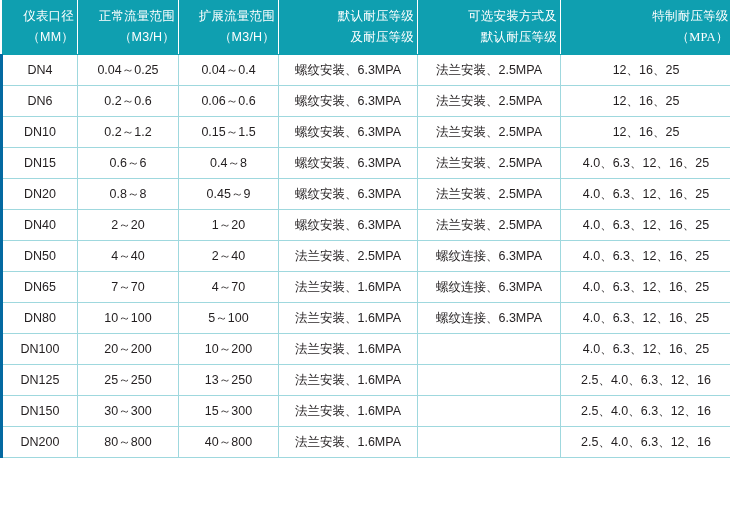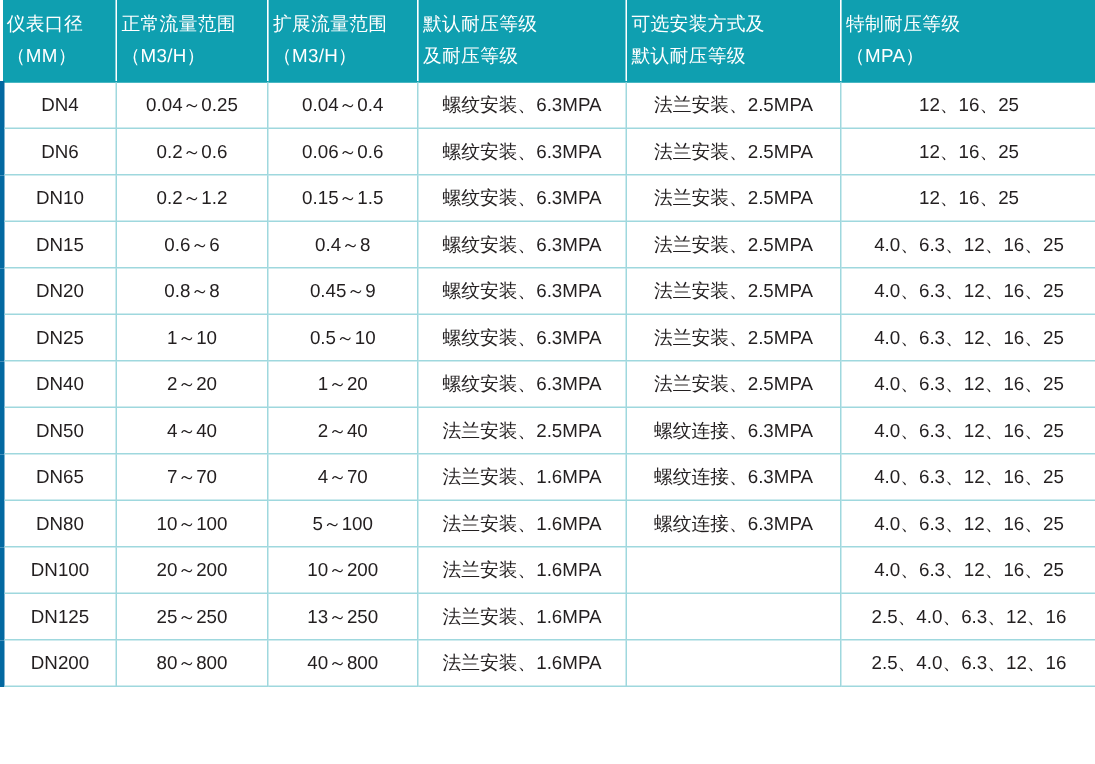--- a/index.html
+++ b/index.html
@@ -27,25 +27,25 @@
 
   .spec-table thead th {
     background: #0f9fb0;
     color: #ffffff;
     font-weight: normal;
     font-size: 12.5px;
     line-height: 1.65;
     padding: 6px 3px 7px 3px;
     border-right: 1px solid #ffffff;
     border-bottom: 1px solid #0f9fb0;
-    text-align: left;
+    text-align: right;
     vertical-align: middle;
     letter-spacing: 0.2px;
   }
-  .spec-table thead th:last-child { border-right: none; }
+  .spec-table thead th:last-child { border-right: none; font-family: Liberation Serif, serif; }
   .spec-table thead th .ln { display: block; white-space: nowrap; }
 
   .spec-table tbody td {
     font-size: 12.5px;
     line-height: 1.2;
     height: 30px;
     padding: 0 4px;
     border-bottom: 1px solid #9fd8de;
     border-right: 1px solid #9fd8de;
     text-align: center;
@@ -140,28 +140,20 @@
       </tr>
       <tr>
         <td>DN20</td>
         <td>0.8～8</td>
         <td>0.45～9</td>
         <td>螺纹安装、6.3MPA</td>
         <td>法兰安装、2.5MPA</td>
         <td>4.0、6.3、12、16、25</td>
       </tr>
       <tr>
-        <td>DN25</td>
-        <td>1～10</td>
-        <td>0.5～10</td>
-        <td>螺纹安装、6.3MPA</td>
-        <td>法兰安装、2.5MPA</td>
-        <td>4.0、6.3、12、16、25</td>
-      </tr>
-      <tr>
         <td>DN40</td>
         <td>2～20</td>
         <td>1～20</td>
         <td>螺纹安装、6.3MPA</td>
         <td>法兰安装、2.5MPA</td>
         <td>4.0、6.3、12、16、25</td>
       </tr>
       <tr>
         <td>DN50</td>
         <td>4～40</td>
@@ -196,20 +188,28 @@
       </tr>
       <tr>
         <td>DN125</td>
         <td>25～250</td>
         <td>13～250</td>
         <td>法兰安装、1.6MPA</td>
         <td class="blank"></td>
         <td>2.5、4.0、6.3、12、16</td>
       </tr>
       <tr>
+        <td>DN150</td>
+        <td>30～300</td>
+        <td>15～300</td>
+        <td>法兰安装、1.6MPA</td>
+        <td class="blank"></td>
+        <td>2.5、4.0、6.3、12、16</td>
+      </tr>
+      <tr>
         <td>DN200</td>
         <td>80～800</td>
         <td>40～800</td>
         <td>法兰安装、1.6MPA</td>
         <td class="blank"></td>
         <td>2.5、4.0、6.3、12、16</td>
       </tr>
     </tbody>
   </table>
 </div>

